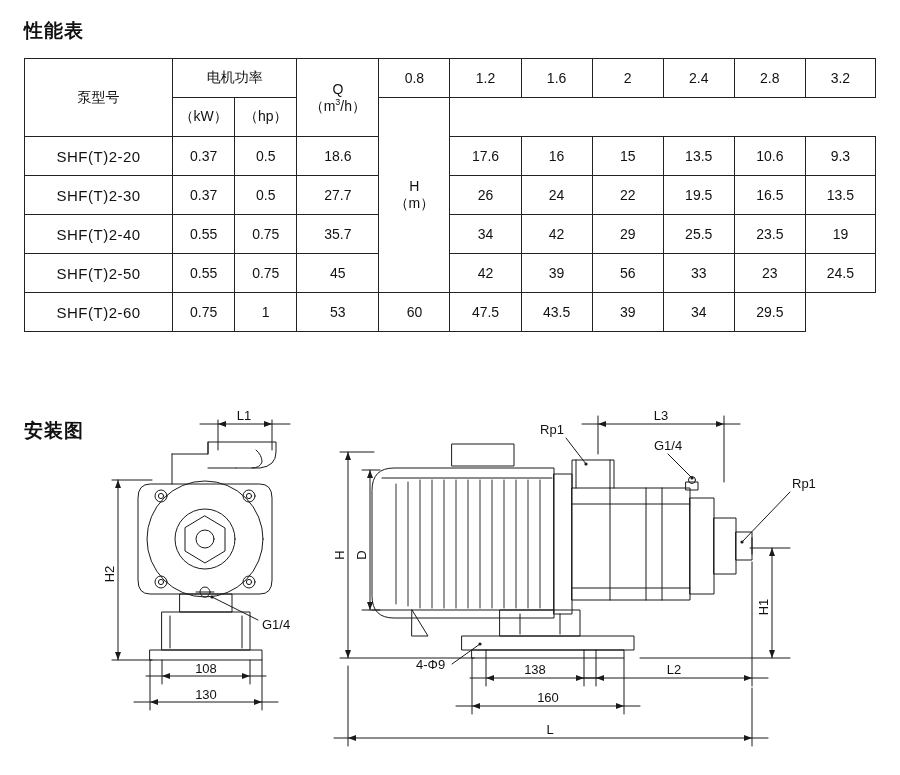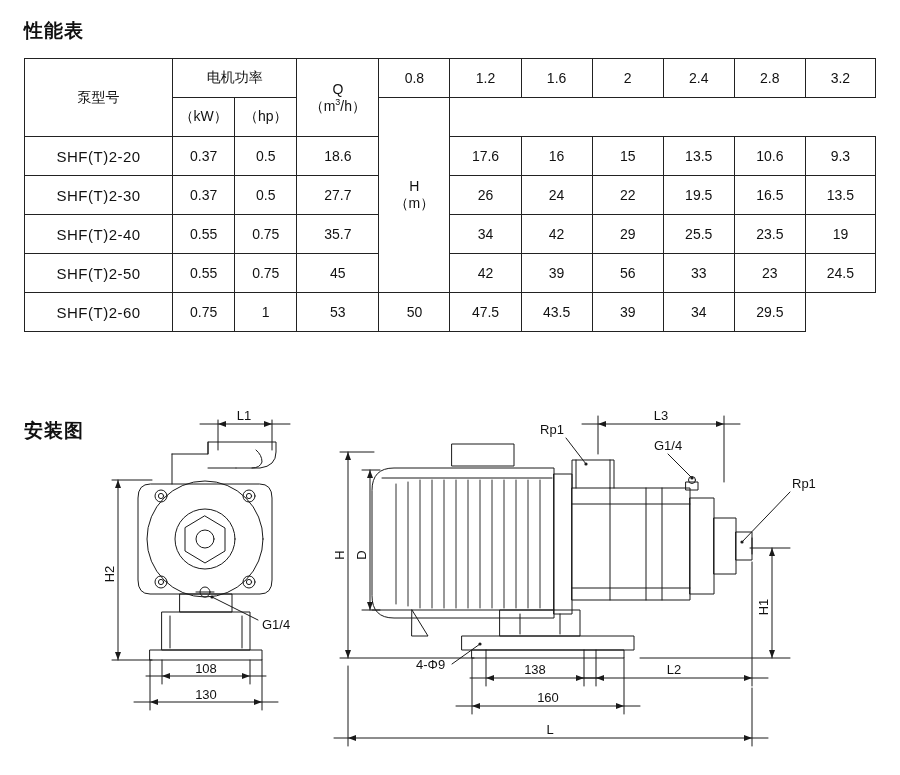--- a/index.html
+++ b/index.html
@@ -176,21 +176,21 @@
         <td>56</td>
         <td>33</td>
         <td>23</td>
         <td>24.5</td>
       </tr>
       <tr>
         <td class="model-cell">SHF(T)2-60</td>
         <td>0.75</td>
         <td>1</td>
         <td>53</td>
-        <td>50</td>
+        <td>60</td>
         <td>47.5</td>
         <td>43.5</td>
         <td>39</td>
         <td>34</td>
         <td>29.5</td>
       </tr>
     </tbody>
   </table>
 
   <div id="install-title" class="section-title">安装图</div>

